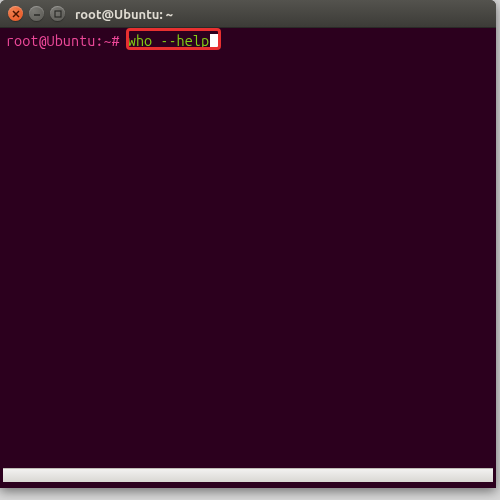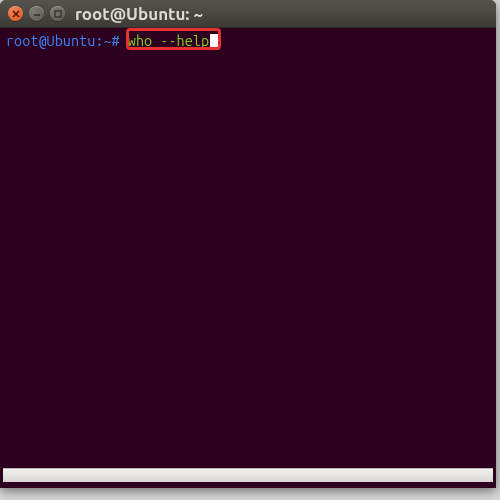--- a/index.html
+++ b/index.html
@@ -54,42 +54,42 @@
     }
     .ctrl-min {
       background: radial-gradient(circle at 30% 30%, #7a7974, #5a5954);
     }
     .ctrl-max {
       background: radial-gradient(circle at 30% 30%, #7a7974, #5a5954);
     }
     .title-text {
       color: #dfdbd2;
       font-family: Ubuntu, sans-serif;
-      font-size: 17px;
+      font-size: 13px;
       font-weight: bold;
       margin-left: 10px;
     }
     .terminal-body {
       position: absolute;
       top: 28px;
       left: 0;
       right: 0;
       bottom: 0;
       background: #2c001e;
       padding: 4px 6px;
       font-size: 14.5px;
       line-height: 18px;
       color: #ffffff;
     }
     .prompt-line {
       white-space: pre;
       font-family: "Ubuntu Mono", "DejaVu Sans Mono", monospace;
     }
     .prompt {
-      color: #3b82f6;
+      color: #ec4899;
     }
     .cmd {
       color: #84cc16;
     }
     .highlight-box {
       position: absolute;
       border: 3px solid #e83030;
       border-radius: 4px;
       top: 28px;
       left: 126px;

